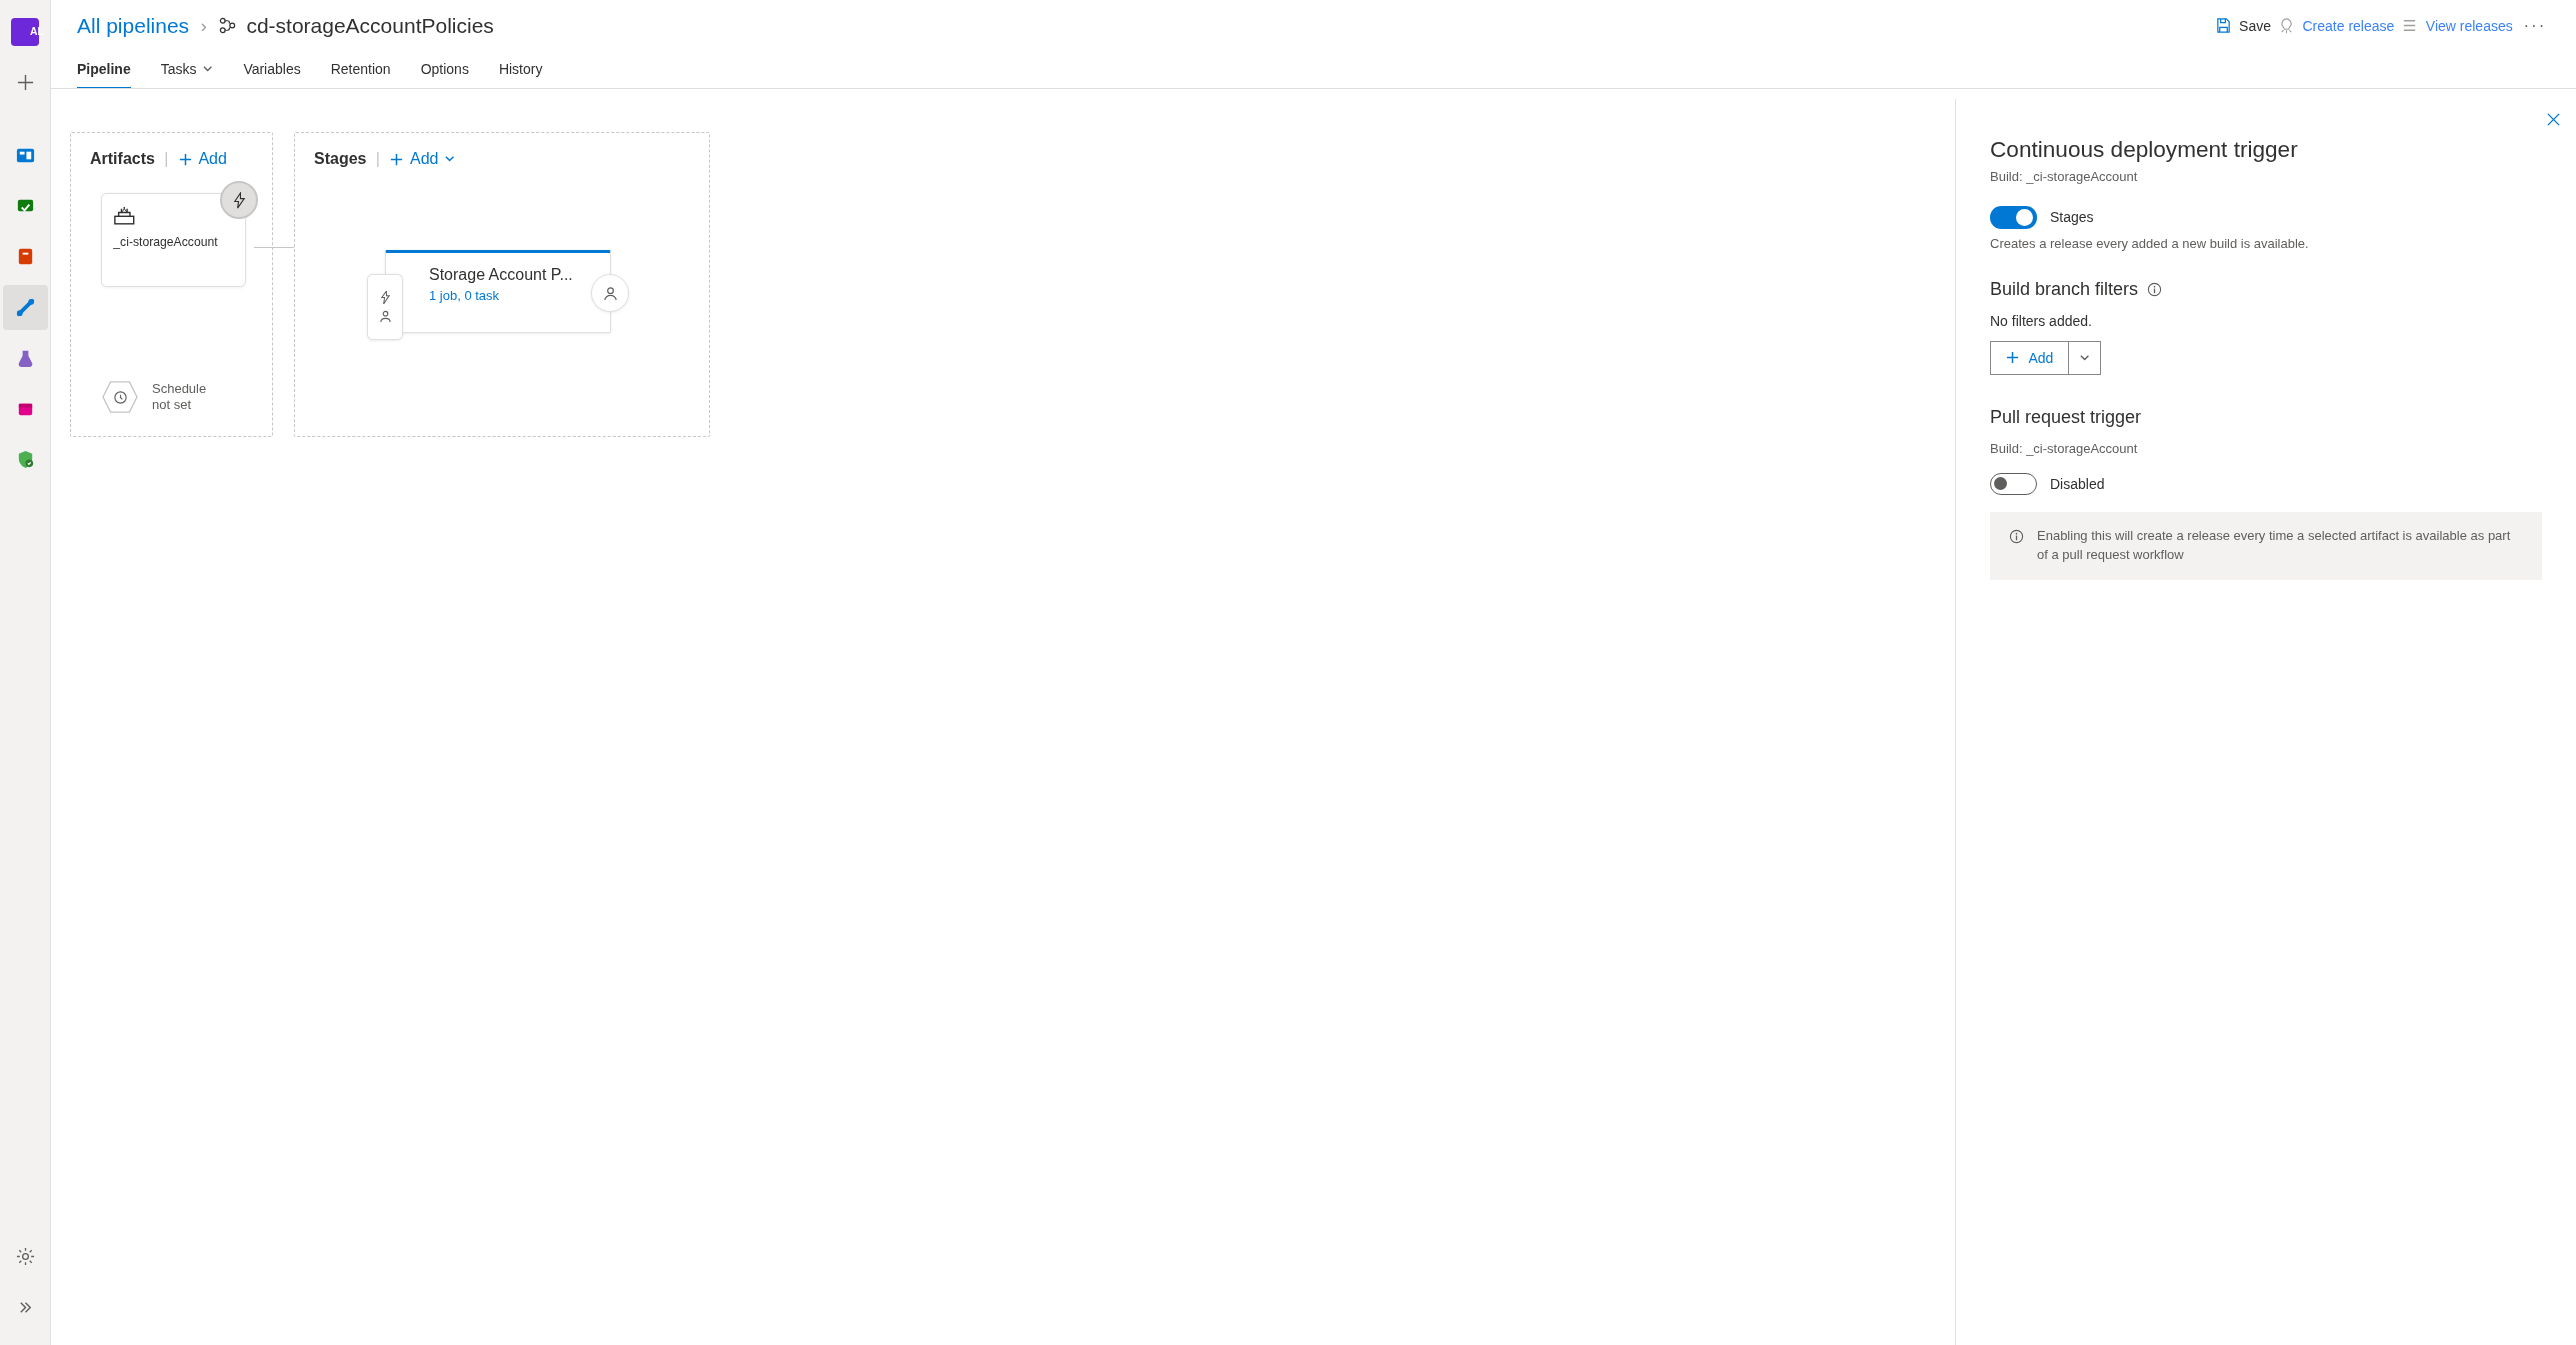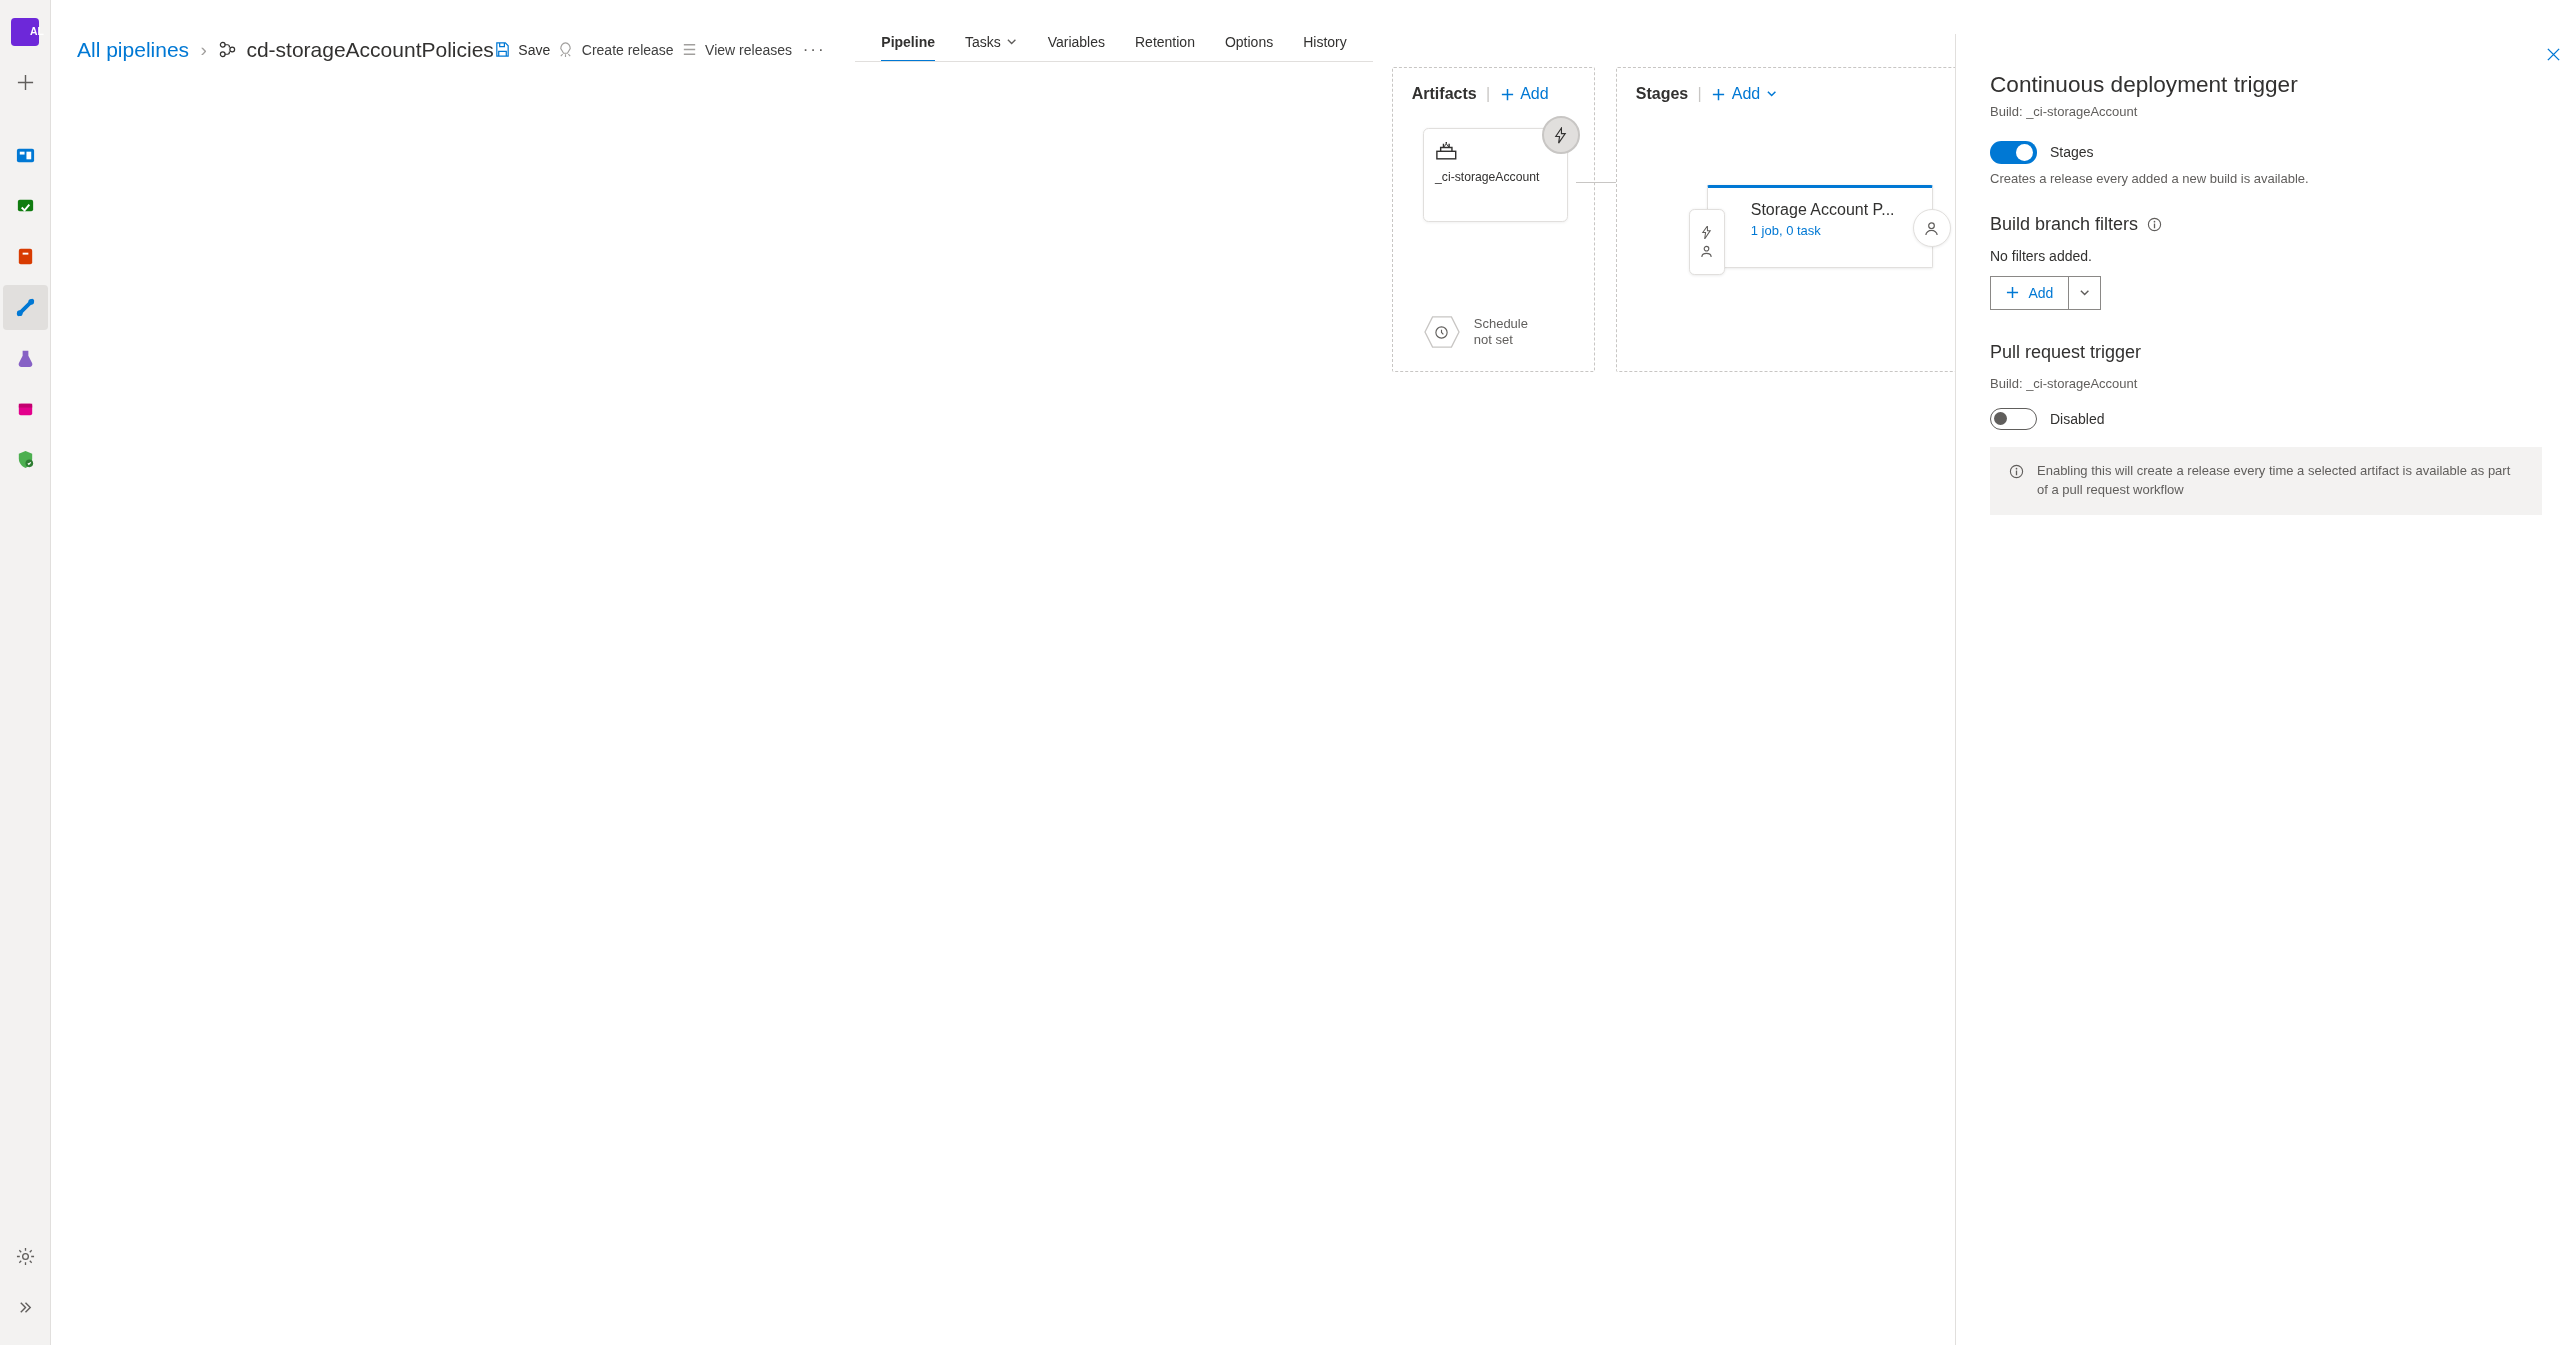--- a/index.html
+++ b/index.html
@@ -38,31 +38,31 @@
     position: absolute; bottom: 9.4px; left: 0; right: 0;
     display: flex; flex-direction: column; align-items: center;
   }
   .avatar {
     width: 28px; height: 28px; border-radius: 3.8px; background: #6d28d9;
     color: #fff; font-size: 10.4px; font-weight: 600;
     display: flex; align-items: center; justify-content: center; padding-left: 24px;
   }
 
   
-  .main { flex: 1; display: flex; flex-direction: row; position: relative; margin-top: 24px; }
+  .main { flex: 1; display: flex; flex-direction: column; position: relative; }
   .breadcrumb-row {
     height: 51px; display: flex; align-items: center; padding: 0 26px;
     border-bottom: none;
   }
   .breadcrumb-link { color: #0078d4; font-size: 21px; font-weight: 400; }
   .breadcrumb-sep { color: #a19f9d; font-size: 19px; margin: 0 11.3px; }
   .breadcrumb-current { font-size: 21px; color: #323130; display: flex; align-items: center; gap: 9.4px; }
   .breadcrumb-actions { margin-left: auto; display: flex; align-items: center; gap: 7px; }
   .action-btn { display: flex; align-items: center; gap: 7.5px; font-size: 14px; color: #323130; cursor: pointer; }
-  .action-btn.disabled { color: #404040; cursor: default; }
+  .action-btn.disabled { color: #3b82f6; cursor: default; }
   .more-btn { font-size: 17px; letter-spacing: 1.9px; color: #605e5c; cursor: pointer; padding: 0 3.8px; }
 
   
   .tabs-row { display: flex; align-items: center; gap: 30px; padding: 0 26px; height: 38px; border-bottom: 0.9px solid #e1dfdd; }
   .tab { font-size: 14px; color: #323130; height: 100%; display: flex; align-items: center; cursor: pointer; border-bottom: 1.9px solid transparent; gap: 5.6px; }
   .tab.active { color: #323130; border-bottom-color: #0078d4; font-weight: 600; }
 
   
   .canvas-wrap { flex: 1; display: flex; position: relative; }
   .canvas { flex: 1; padding: 43px 28px; position: relative; }

